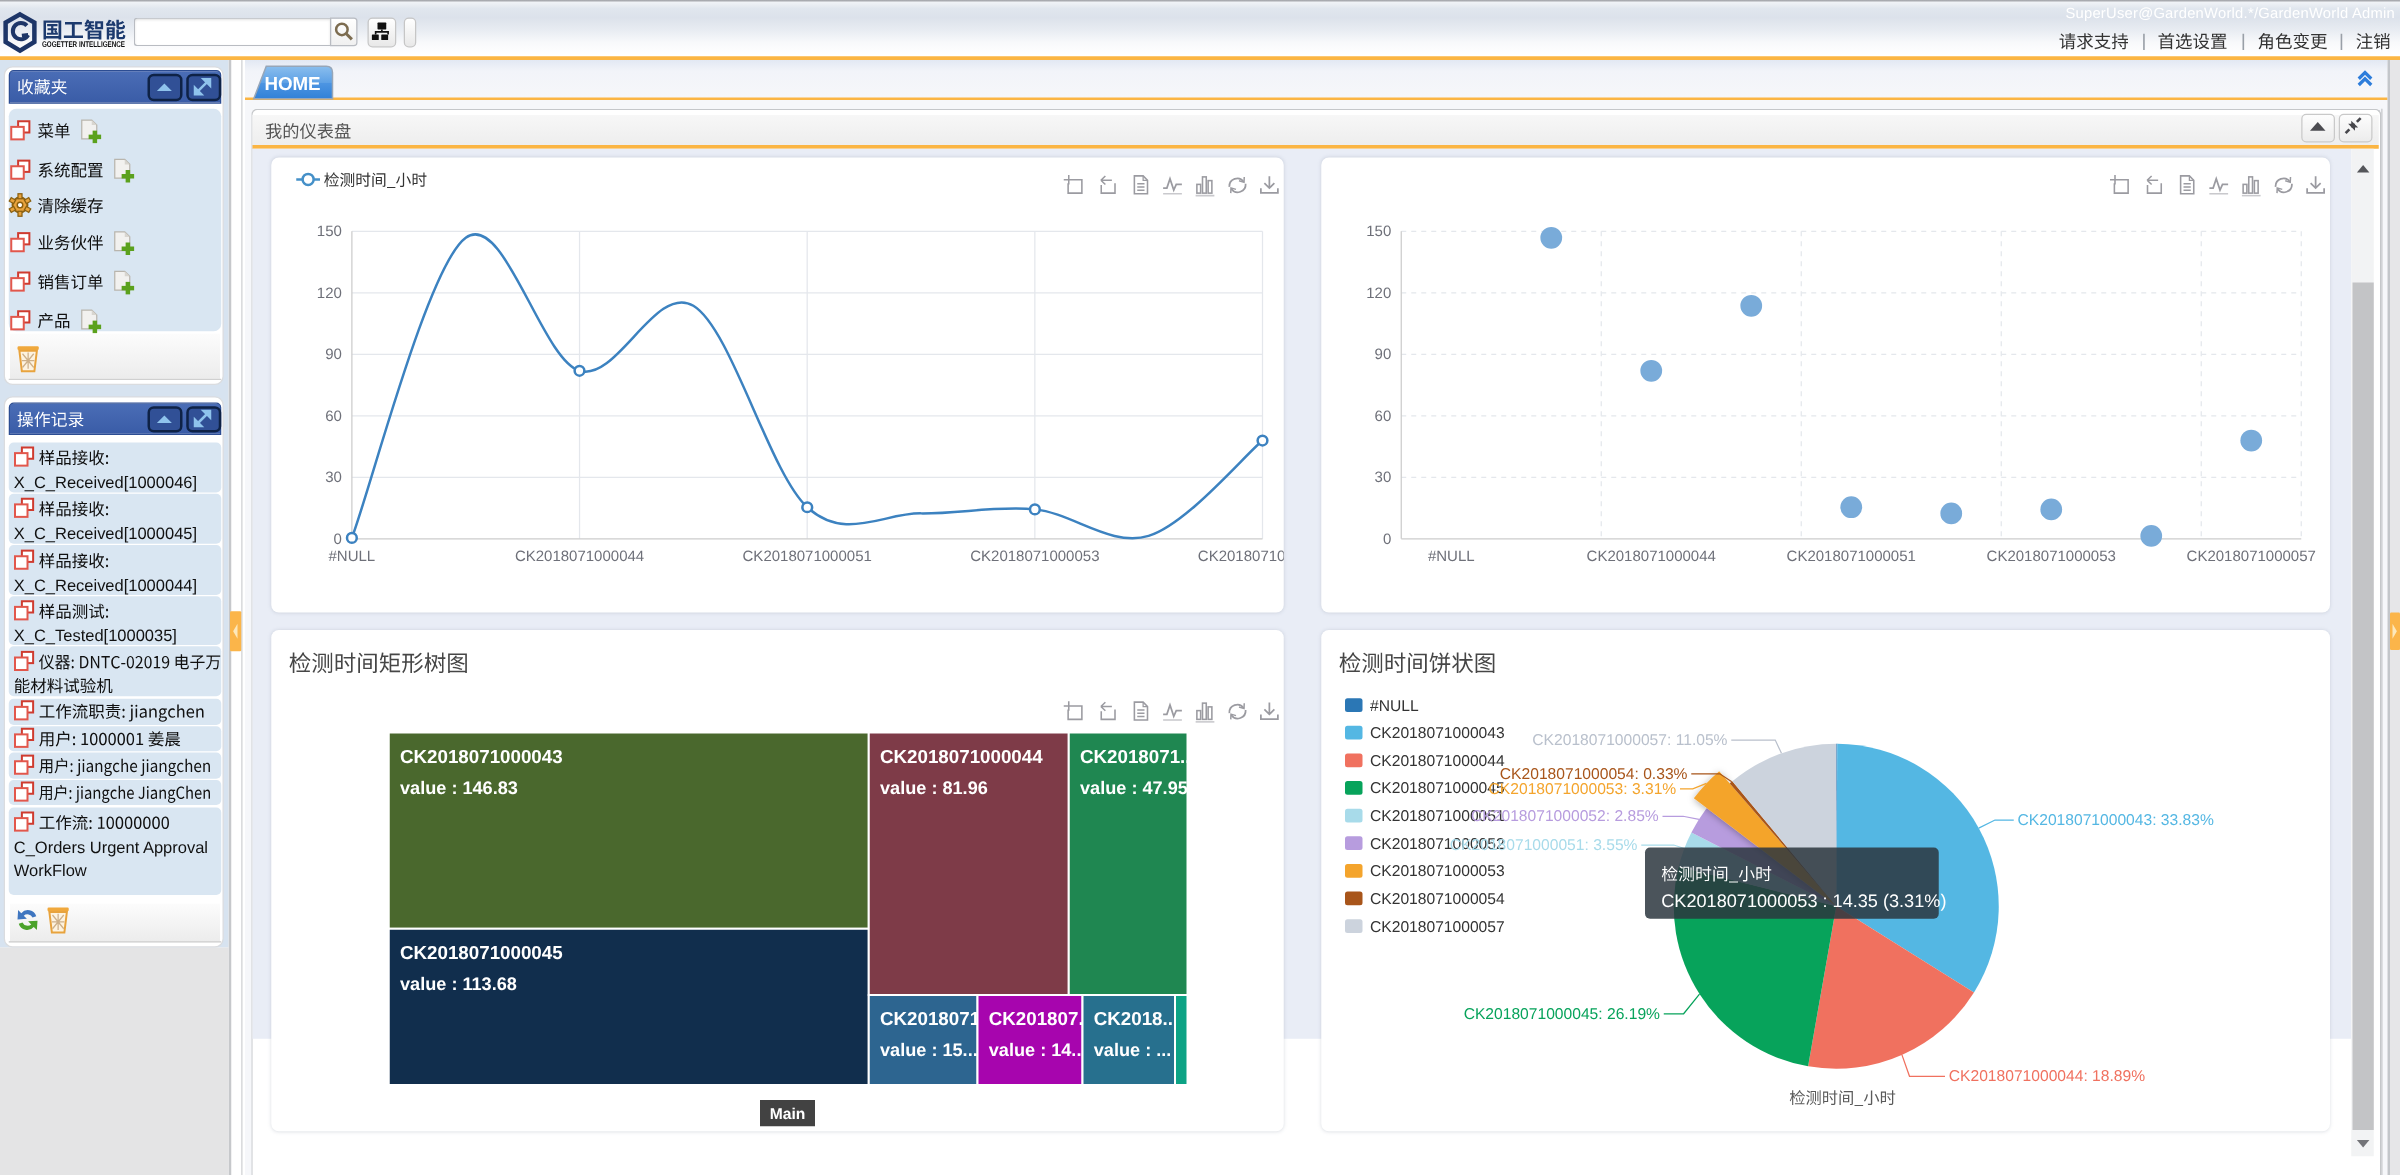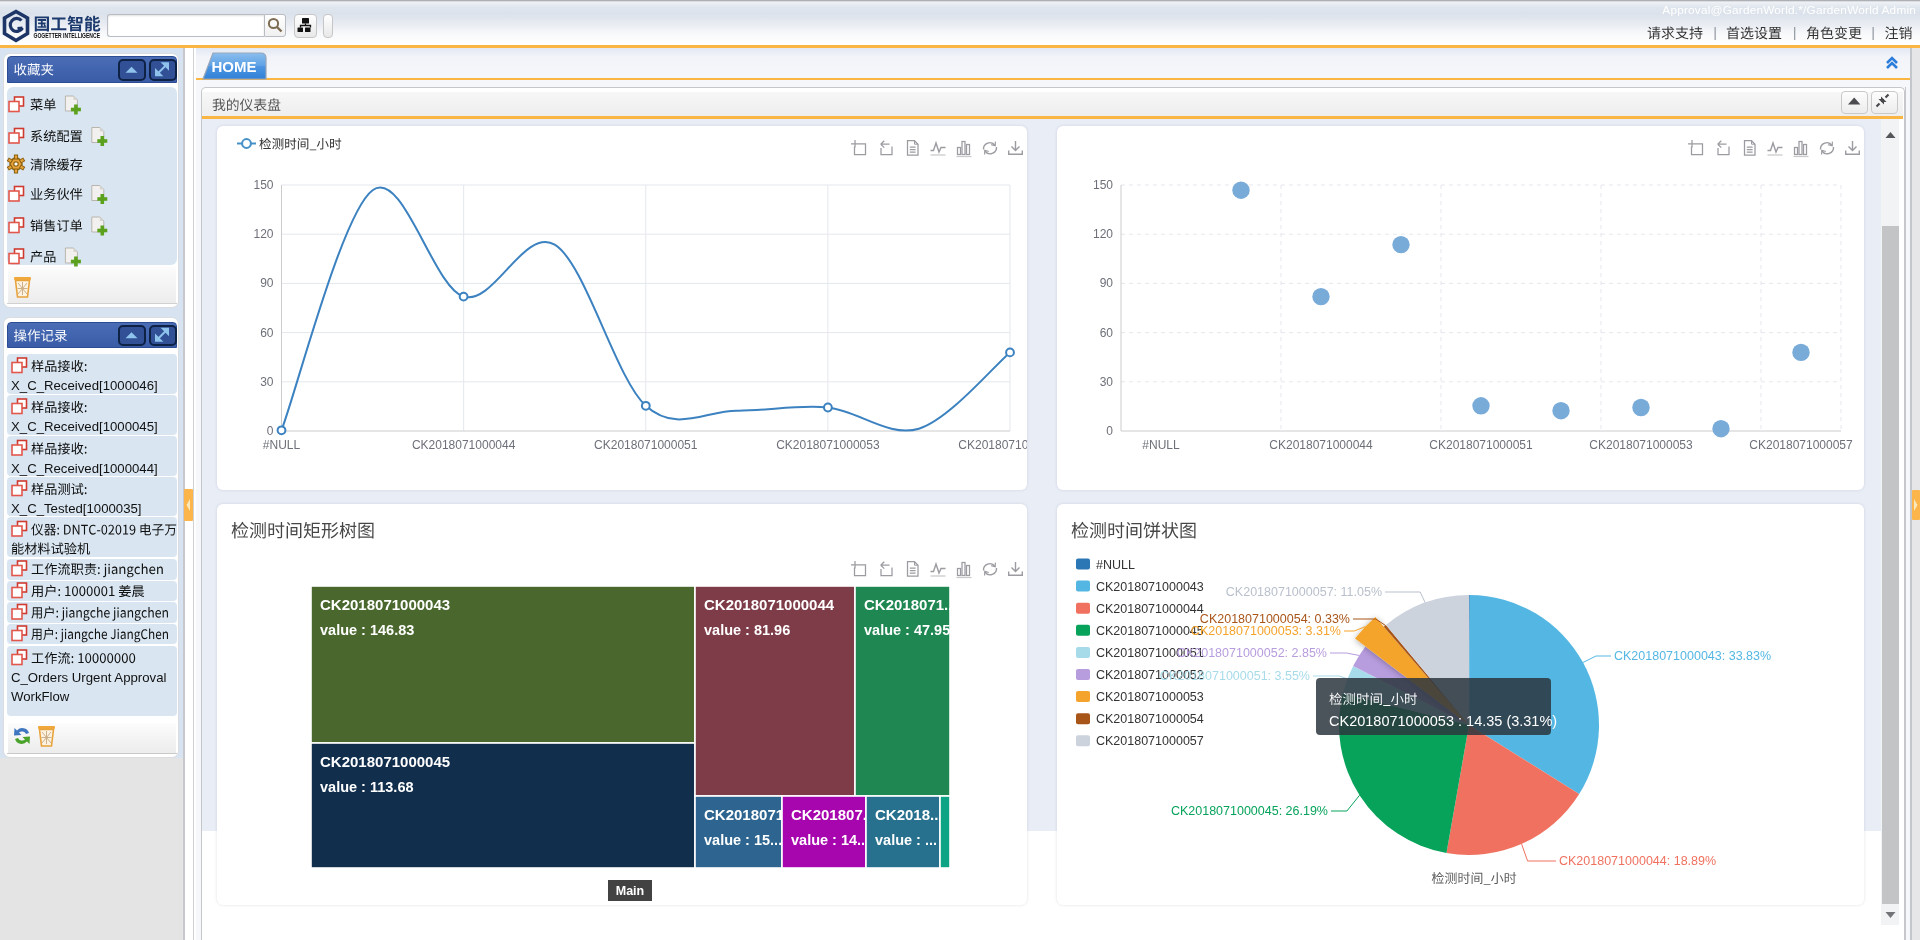--- a/index.html
+++ b/index.html
@@ -8,21 +8,21 @@
 svg text{font-family:"Liberation Sans",sans-serif}
 </style></head><body>
 <div id="app">
 
 <div class="abs" style="left:0;top:0;width:1920px;height:45px;background:linear-gradient(180deg,#97999e 0,#eff2f6 2px,#e0e6ee 7px,#dce2eb 14px,#e8ecf2 24px,#f8f9fb 34px,#fff 44px)"></div>
 <div class="abs" style="left:0;top:44.5px;width:1920px;height:3px;background:#fbb543"></div>
 <div class="abs" style="left:107px;top:14px;width:157px;height:23px;background:#fff;border:1px solid #b9bcc2;border-right:none;border-radius:3px 0 0 3px;box-shadow:inset 0 1px 2px rgba(0,0,0,.12)"></div>
 <div class="abs" style="left:264px;top:14px;width:22px;height:23px;background:linear-gradient(#fff,#f0f0f0);border:1px solid #b9bcc2;border-radius:0 3px 3px 0"></div>
 <div class="abs" style="left:294px;top:14px;width:23px;height:24px;background:linear-gradient(#fff,#e8e8e8);border:1px solid #c6c6c6;border-radius:4px"></div>
 <div class="abs" style="left:323px;top:14px;width:10px;height:24px;background:linear-gradient(#fff,#e8e8e8);border:1px solid #c6c6c6;border-radius:4px"></div>
-<div class="abs" style="right:4px;top:3px;width:600px;text-align:right;font-size:11.8px;color:#fff;letter-spacing:.2px">Approval@GardenWorld.*/GardenWorld Admin</div>
+<div class="abs" style="right:4px;top:3px;width:600px;text-align:right;font-size:11.8px;color:#fff;letter-spacing:.2px">SuperUser@GardenWorld.*/GardenWorld Admin</div>
 
 <svg class="abs" style="left:0;top:0" width="1920" height="49" viewBox="0 0 1920 49">
       <g fill="none" stroke="#1d3567" stroke-width="3.6">
 <path d="M16 11.5 L27.5 18 L27.5 33.5 L16 40.5 L4.5 33.5 L4.5 18 Z"></path>
 </g>
 <g fill="none" stroke="#1d3567" stroke-width="3.2">
 <path d="M21.5 20.5 A6.5 6.5 0 1 0 22.5 28"></path>
 <path d="M22.5 28 L17.5 28.5"></path>
 </g>
 <path transform="translate(33.5,30)" d="M4 -3.8V-2.2H12.8V-3.8H11.6L12.4 -4.3C12.2 -4.7 11.6 -5.3 11.2 -5.8H12.1V-7.5H9.2V-9.1H12.5V-10.9H4.2V-9.1H7.4V-7.5H4.6V-5.8H7.4V-3.8ZM9.8 -5.3C10.2 -4.8 10.6 -4.3 10.9 -3.8H9.2V-5.8H10.8ZM1.3 -13.6V1.5H3.3V0.7H13.3V1.5H15.5V-13.6ZM3.3 -1.2V-11.8H13.3V-1.2Z M17.6 -1.7V0.3H32.9V-1.7H26.3V-10.4H32V-12.5H18.5V-10.4H24V-1.7Z M44.5 -11.3H47V-8.4H44.5ZM42.6 -13V-6.6H49V-13ZM38.5 -1.6H45.5V-0.7H38.5ZM38.5 -3.1V-4H45.5V-3.1ZM36.6 -5.6V1.5H38.5V0.9H45.5V1.5H47.6V-5.6ZM37.5 -11.4V-10.7L37.5 -10.3H35.9C36.2 -10.7 36.4 -11 36.7 -11.4ZM36 -14.4C35.7 -13.1 35 -11.9 34.2 -11.1C34.5 -10.9 35 -10.6 35.4 -10.3H34.3V-8.8H37.1C36.7 -7.9 35.8 -7.1 34.1 -6.5C34.5 -6.1 35.1 -5.5 35.4 -5.1C36.9 -5.8 37.9 -6.7 38.5 -7.5C39.2 -7 40.2 -6.3 40.7 -5.9L42.1 -7.2C41.6 -7.5 40 -8.4 39.2 -8.8H42V-10.3H39.4L39.4 -10.7V-11.4H41.6V-13H37.4C37.6 -13.3 37.7 -13.7 37.8 -14Z M56.3 -6.6V-5.7H53.8V-6.6ZM51.9 -8.2V1.5H53.8V-1.7H56.3V-0.6C56.3 -0.4 56.2 -0.3 56 -0.3C55.8 -0.3 55.1 -0.3 54.5 -0.3C54.8 0.2 55.1 0.9 55.2 1.5C56.2 1.5 57 1.4 57.5 1.1C58.1 0.8 58.3 0.3 58.3 -0.5V-8.2ZM53.8 -4.2H56.3V-3.2H53.8ZM64.6 -13.2C63.8 -12.8 62.7 -12.2 61.6 -11.8V-14.2H59.6V-9.1C59.6 -7.3 60.1 -6.7 62 -6.7C62.4 -6.7 63.9 -6.7 64.3 -6.7C65.9 -6.7 66.4 -7.3 66.6 -9.5C66.1 -9.6 65.3 -9.9 64.9 -10.2C64.8 -8.7 64.7 -8.5 64.2 -8.5C63.8 -8.5 62.6 -8.5 62.3 -8.5C61.7 -8.5 61.6 -8.6 61.6 -9.2V-10.2C63.1 -10.6 64.6 -11.1 65.9 -11.8ZM64.8 -5.7C64 -5.1 62.8 -4.6 61.6 -4.1V-6.4H59.6V-1C59.6 0.8 60.1 1.4 62.1 1.4C62.5 1.4 64 1.4 64.4 1.4C66.1 1.4 66.6 0.7 66.8 -1.6C66.3 -1.8 65.5 -2.1 65 -2.4C64.9 -0.7 64.8 -0.4 64.3 -0.4C63.9 -0.4 62.6 -0.4 62.4 -0.4C61.7 -0.4 61.6 -0.5 61.6 -1.1V-2.4C63.1 -2.9 64.8 -3.5 66.1 -4.2ZM51.9 -9C52.3 -9.2 53 -9.3 57 -9.6C57.1 -9.3 57.2 -9.1 57.3 -8.8L59.1 -9.5C58.9 -10.6 58 -12.1 57.2 -13.2L55.5 -12.6C55.8 -12.2 56.1 -11.7 56.3 -11.2L53.9 -11C54.5 -11.8 55.2 -12.8 55.7 -13.8L53.5 -14.3C53.1 -13.1 52.3 -11.9 52 -11.6C51.7 -11.2 51.5 -11 51.2 -10.9C51.4 -10.4 51.8 -9.4 51.9 -9Z" fill="#1c3a6e"></path>

